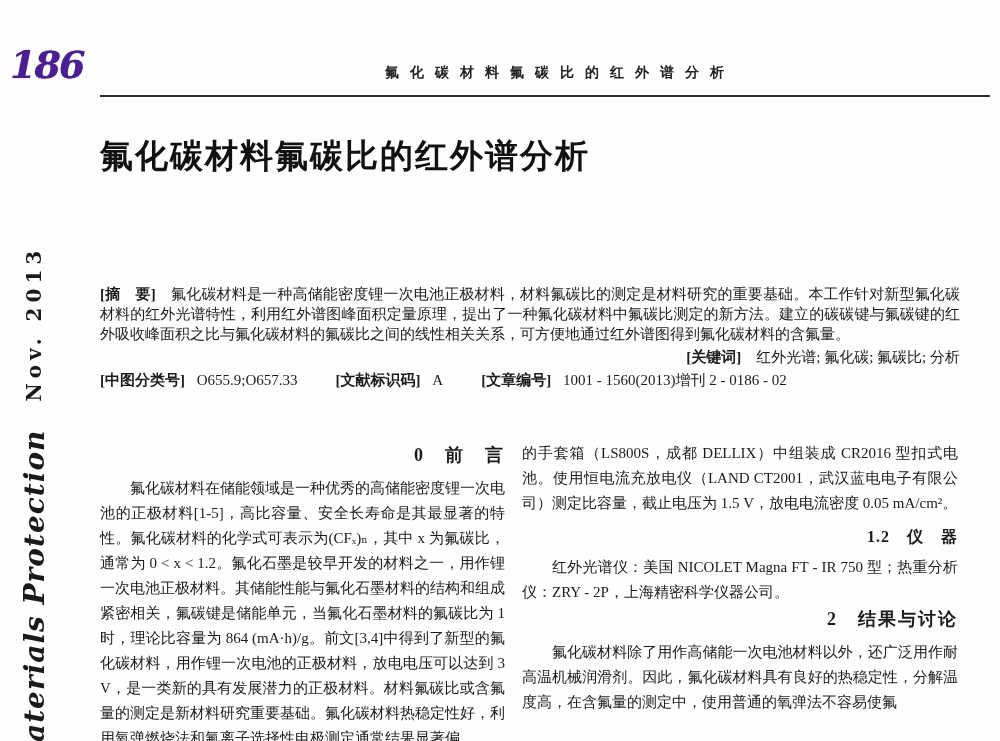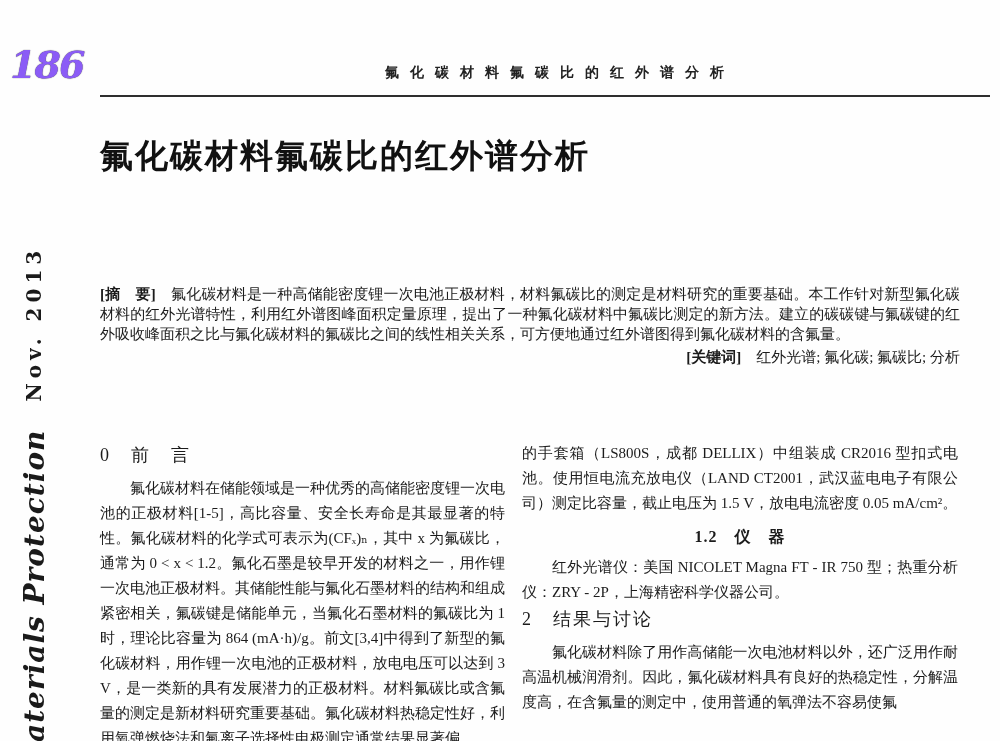--- a/index.html
+++ b/index.html
@@ -12,21 +12,21 @@
     overflow:hidden;
     color:#1b1b1b;
     font-family:"Liberation Serif","DejaVu Serif",serif;
   }
 
   
   .pagenum {
     position:absolute; left:10px; top:42px;
     font-family:"DejaVu Serif",serif;
     font-style:italic; font-weight:900;
-    font-size:38px; letter-spacing:-2px; color:#8b5cf6;
+    font-size:38px; letter-spacing:-2px; color:#4c1d95;
     text-shadow:0 0 1px #333;
   }
 
   
   .running-head {
     position:absolute; left:240px; right:120px; top:64px;
     text-align:center;
     font-size:14px; font-weight:600; letter-spacing:11px;
     color:#222; white-space:nowrap;
   }
@@ -63,26 +63,26 @@
 
   
   .columns {
     position:absolute; left:100px; top:441px; width:858px;
     display:flex; gap:17px;
     font-size:15px; line-height:25px; text-align:justify;
   }
   .col-left  { width:405px; }
   .col-right { width:436px; }
   .h1 {
-    font-weight:400; font-size:18px; letter-spacing:2px;
-    margin:2px 0 8px 0; text-align:left;
+    font-weight:700; font-size:18px; letter-spacing:2px;
+    margin:2px 0 8px 0; text-align:right;
   }
   .h2 {
     font-weight:800; font-size:16px; letter-spacing:1px;
-    margin:8px 0 6px 0; text-align:center;
+    margin:8px 0 6px 0; text-align:right;
   }
   .h3 {
     font-weight:800; font-size:15px;
     margin:9px 0 5px 0; text-align:left;
   }
   .para { text-indent:2em; }
   .para-cont { text-indent:0; }
 
   
   .sidebar {
@@ -116,20 +116,25 @@
     <span class="journal-name">Materials Protection</span>
     <span class="journal-date">Nov. 2013</span>
   </div>
 
   <h1 class="article-title">氟化碳材料氟碳比的红外谱分析</h1>
 
 
   <div class="meta">
     <p><span class="label">[摘　要]</span>　<span>氟化碳材料是一种高储能密度锂一次电池正极材料，材料氟碳比的测定是材料研究的重要基础。本工作针对新型氟化碳材料的红外光谱特性，利用红外谱图峰面积定量原理，提出了一种氟化碳材料中氟碳比测定的新方法。建立的碳碳键与氟碳键的红外吸收峰面积之比与氟化碳材料的氟碳比之间的线性相关关系，可方便地通过红外谱图得到氟化碳材料的含氟量。</span></p>
     <p class="kw-line"><span class="label">[关键词]</span>　<span>红外光谱; 氟化碳; 氟碳比; 分析</span></p>
+    <div class="clc-line">
+      <span class="pair"><span class="label">[中图分类号]</span> <span>O655.9;O657.33</span></span>
+      <span class="pair"><span class="label">[文献标识码]</span> <span>A</span></span>
+      <span class="pair"><span class="label">[文章编号]</span> <span>1001 - 1560(2013)增刊 2 - 0186 - 02</span></span>
+    </div>
   </div>
 
   <div class="columns">
     <div class="col-left">
       <div class="h1">0　前　言</div>
       <p class="para">氟化碳材料在储能领域是一种优秀的高储能密度锂一次电池的正极材料[1-5]，高比容量、安全长寿命是其最显著的特性。氟化碳材料的化学式可表示为(CFₓ)ₙ，其中 x 为氟碳比，通常为 0 &lt; x &lt; 1.2。氟化石墨是较早开发的材料之一，用作锂一次电池正极材料。其储能性能与氟化石墨材料的结构和组成紧密相关，氟碳键是储能单元，当氟化石墨材料的氟碳比为 1 时，理论比容量为 864 (mA·h)/g。前文[3,4]中得到了新型的氟化碳材料，用作锂一次电池的正极材料，放电电压可以达到 3 V，是一类新的具有发展潜力的正极材料。材料氟碳比或含氟量的测定是新材料研究重要基础。氟化碳材料热稳定性好，利用氧弹燃烧法和氟离子选择性电极测定通常结果显著偏</p>
     </div>
     <div class="col-right">
       <p class="para-cont">的手套箱（LS800S，成都 DELLIX）中组装成 CR2016 型扣式电池。使用恒电流充放电仪（LAND CT2001，武汉蓝电电子有限公司）测定比容量，截止电压为 1.5 V，放电电流密度 0.05 mA/cm²。</p>
       <div class="h2">1.2　仪　器</div>

